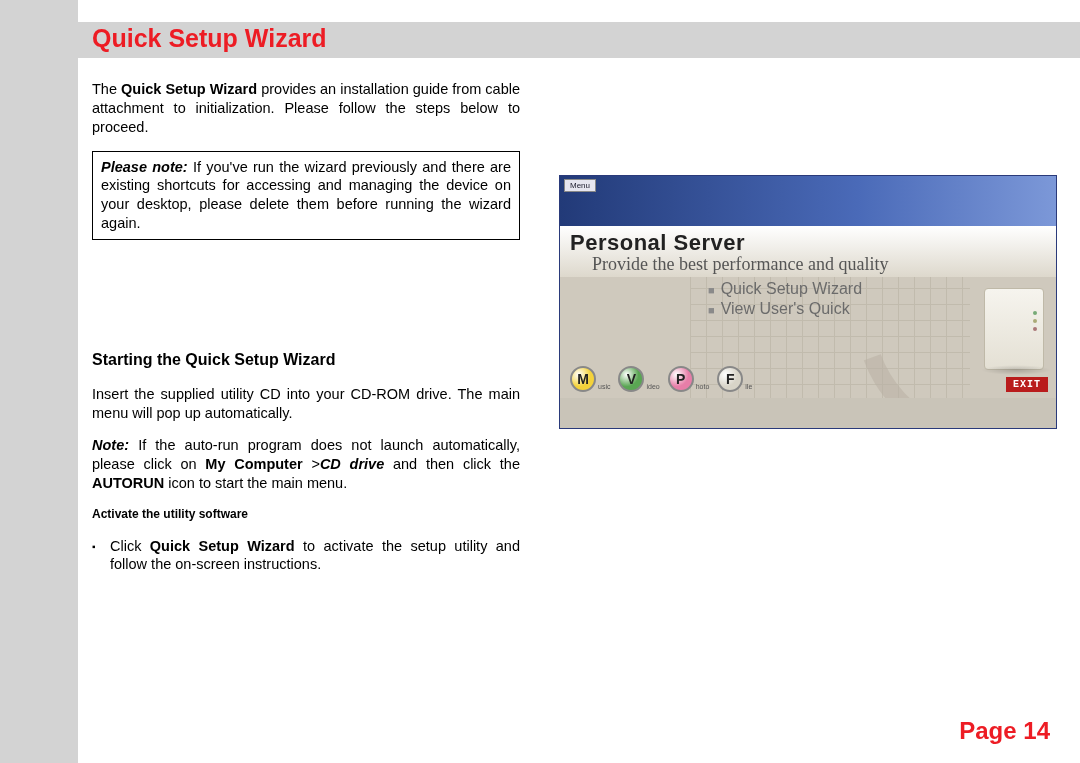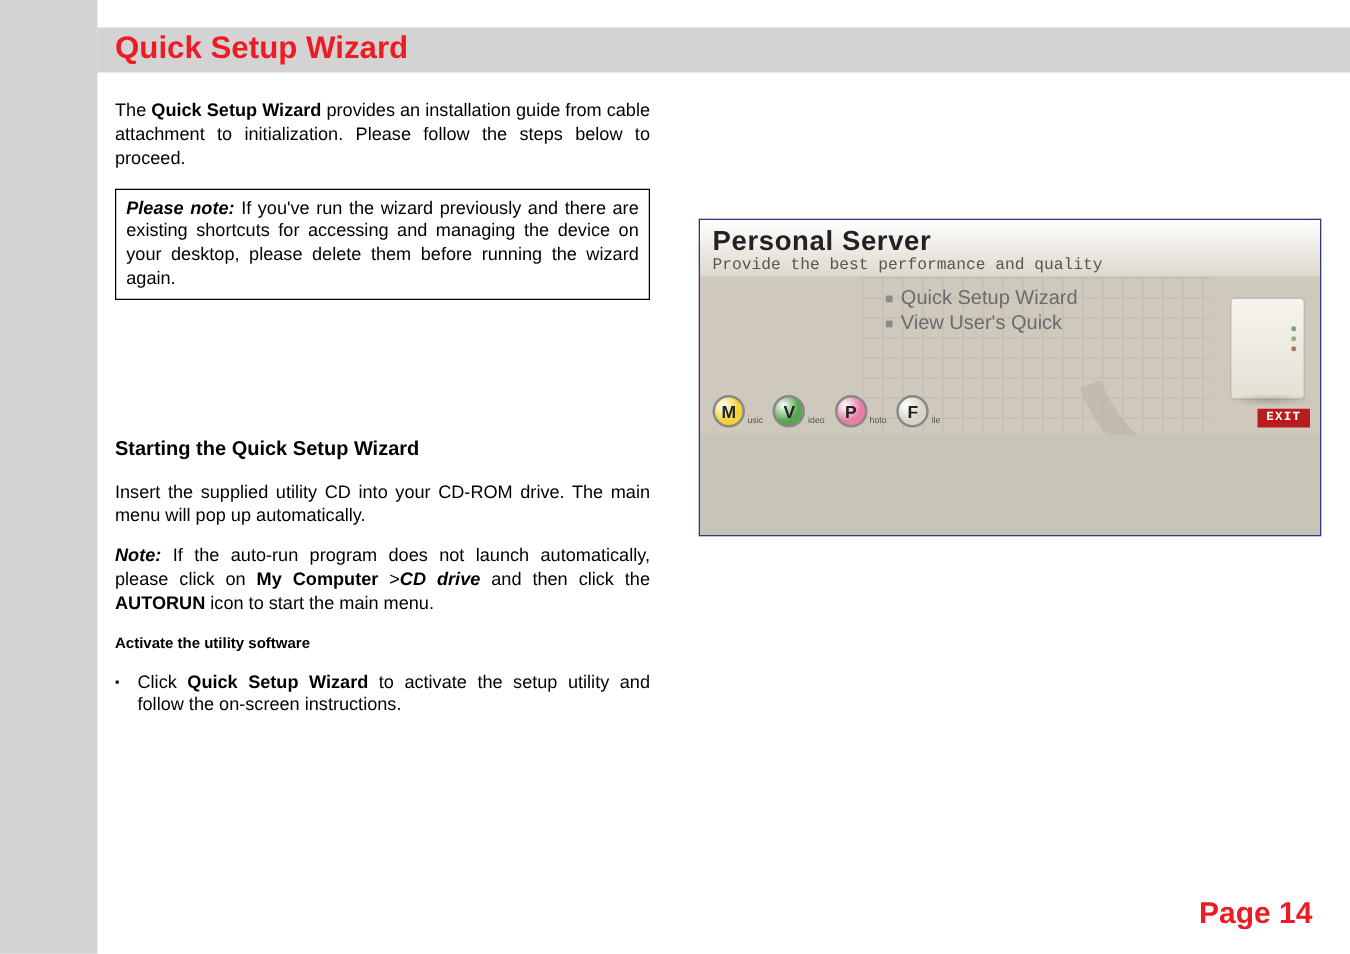--- a/index.html
+++ b/index.html
@@ -131,24 +131,25 @@
     background: linear-gradient(#fff, #ddd8cc);
   }
   .ps-title {
     font-family: "Arial Black", Arial, sans-serif;
     font-weight: 900;
     font-size: 22px;
     color: #222;
     letter-spacing: 0.5px;
   }
   .ps-sub {
-    font-family: Liberation Mono, monospace;
-    font-size: 13px;
+    font-family: Liberation Serif, serif;
+    font-size: 18px;
     color: #555;
     margin-top: -2px;
+    margin-left: 22px;
   }
   .menu-list {
     position: absolute;
     left: 148px;
     top: 54px;
     color: #6b6b6b;
     font-size: 16px;
   }
   .menu-list .mi { margin-bottom: 2px; }
   .menu-list .sq2 { color: #8a8a8a; font-size: 11px; margin-right: 6px; display: inline-block; vertical-align: middle; }
@@ -230,20 +231,23 @@
 
   <div class="bullet-row">
     <div class="sq">▪</div>
     <div class="bt">
       <span>Click </span><span class="bold">Quick Setup Wizard</span><span> to activate the setup utility and follow the on-screen instructions.</span>
     </div>
   </div>
 </div>
 
 <div class="figure">
+  <div class="fig-top">
+    <div class="menu-tag">Menu</div>
+  </div>
   <div class="fig-body">
     <div class="swirl"></div>
     <div class="grid-area"></div>
     <div class="title-band">
       <div class="ps-title">Personal Server</div>
       <div class="ps-sub">Provide the best performance and quality</div>
     </div>
     <div class="menu-list">
       <div class="mi"><span class="sq2">■</span><span>Quick Setup Wizard</span></div>
       <div class="mi"><span class="sq2">■</span><span>View User's Quick</span></div>

